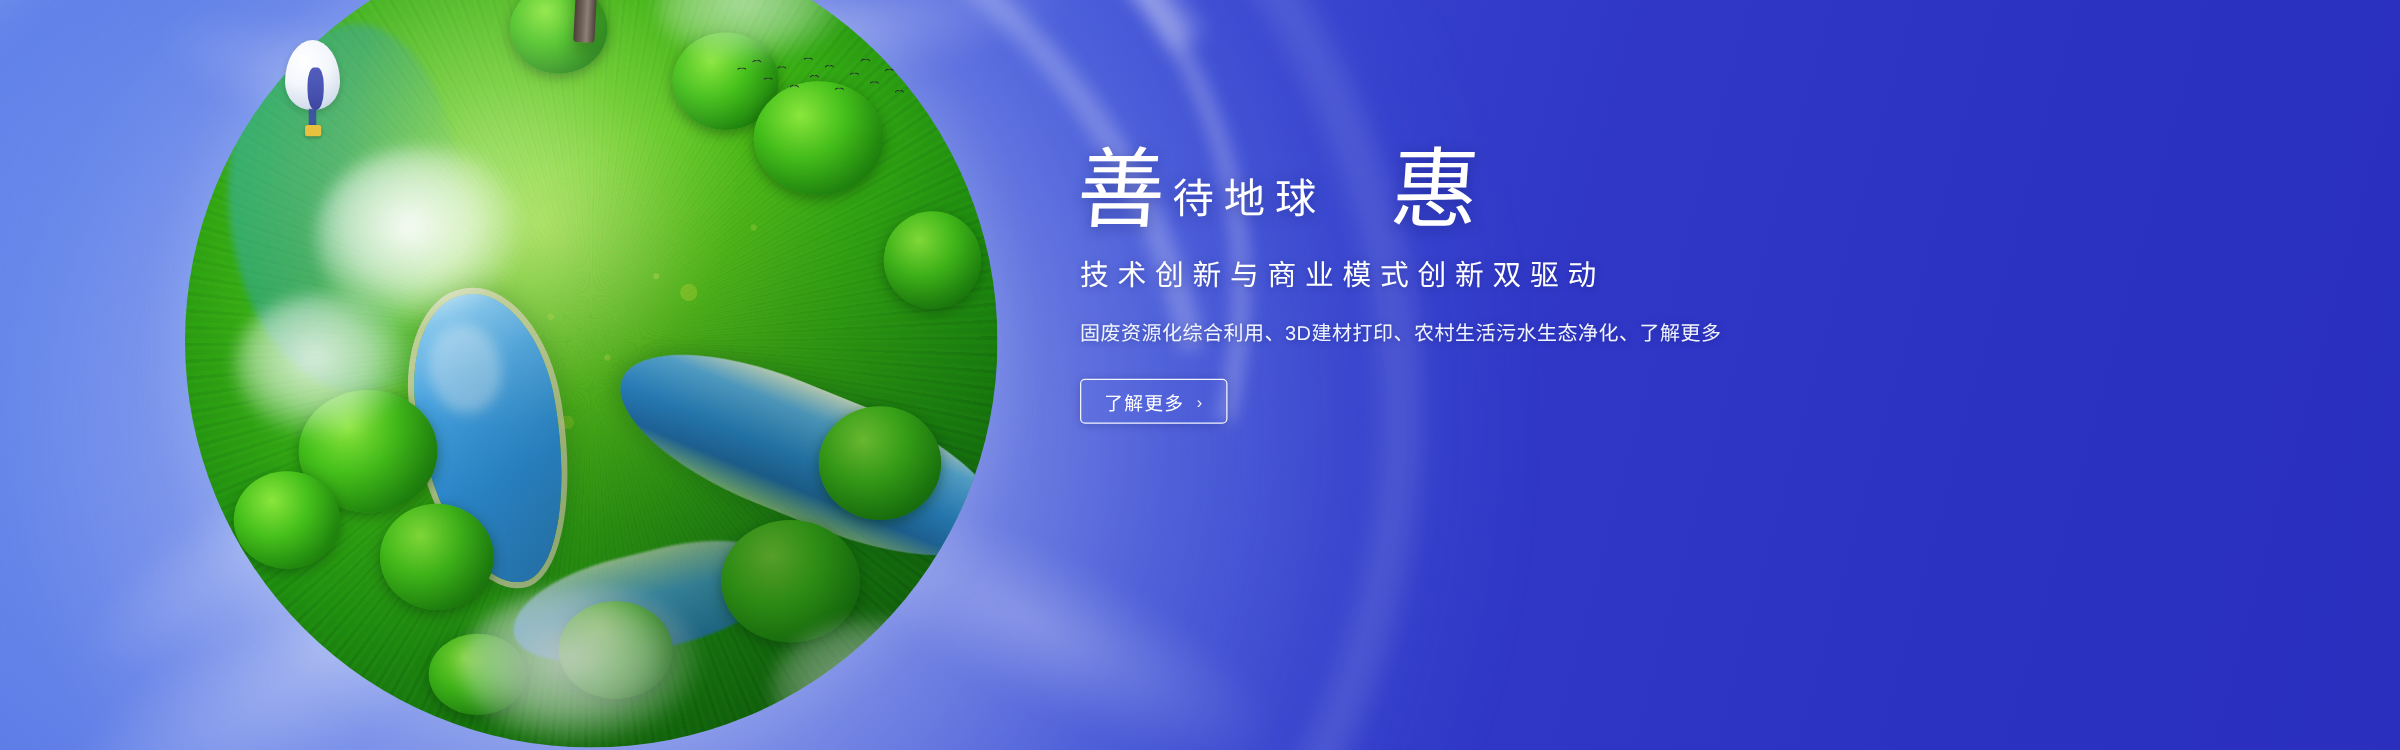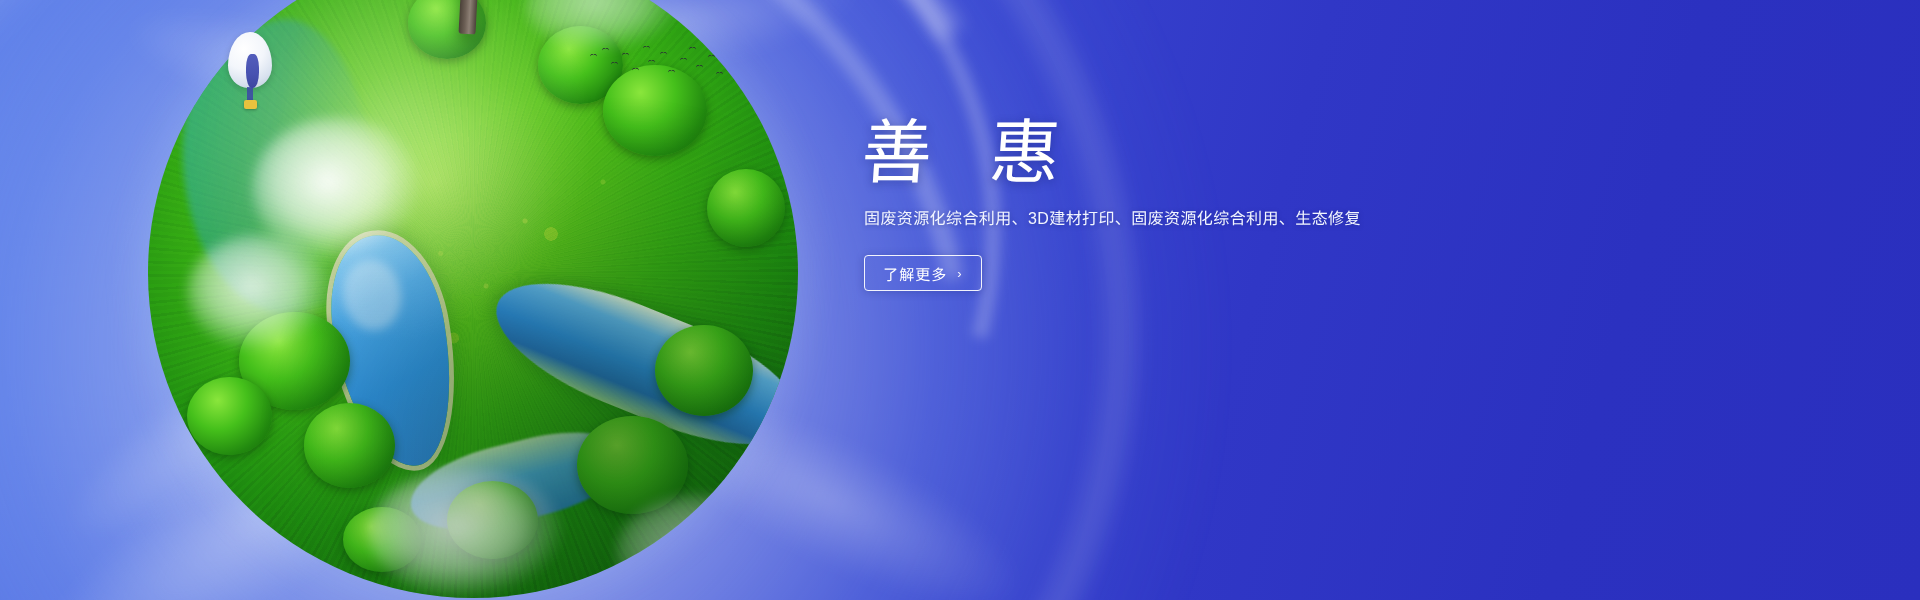--- a/index.html
+++ b/index.html
@@ -294,29 +294,31 @@
     <div class="bird" style="left:108px;top:21px;"></div>
     <div class="bird" style="left:120px;top:11px;"></div>
     <div class="bird" style="left:128px;top:28px;"></div>
   </div>
 
   <div class="content">
 
     <div class="headline">
       <span class="hl-group">
         <span class="hl-big">善</span>
+        <span class="hl-small">待地球</span>
       </span>
       <span class="hl-gap"></span>
       <span class="hl-group">
         <span class="hl-big">惠</span>
       </span>
     </div>
 
-
-    <div class="desc">固废资源化综合利用、3D建材打印、固废资源化综合利用、生态修复</div>
+    <div class="subtitle">技术创新与商业模式创新双驱动</div>
+
+    <div class="desc">固废资源化综合利用、3D建材打印、农村生活污水生态净化、了解更多</div>
 
     <button class="cta">
       <span>了解更多</span>
       <span class="chev">›</span>
     </button>
 
   </div>
 </div>
 
 </body></html>

